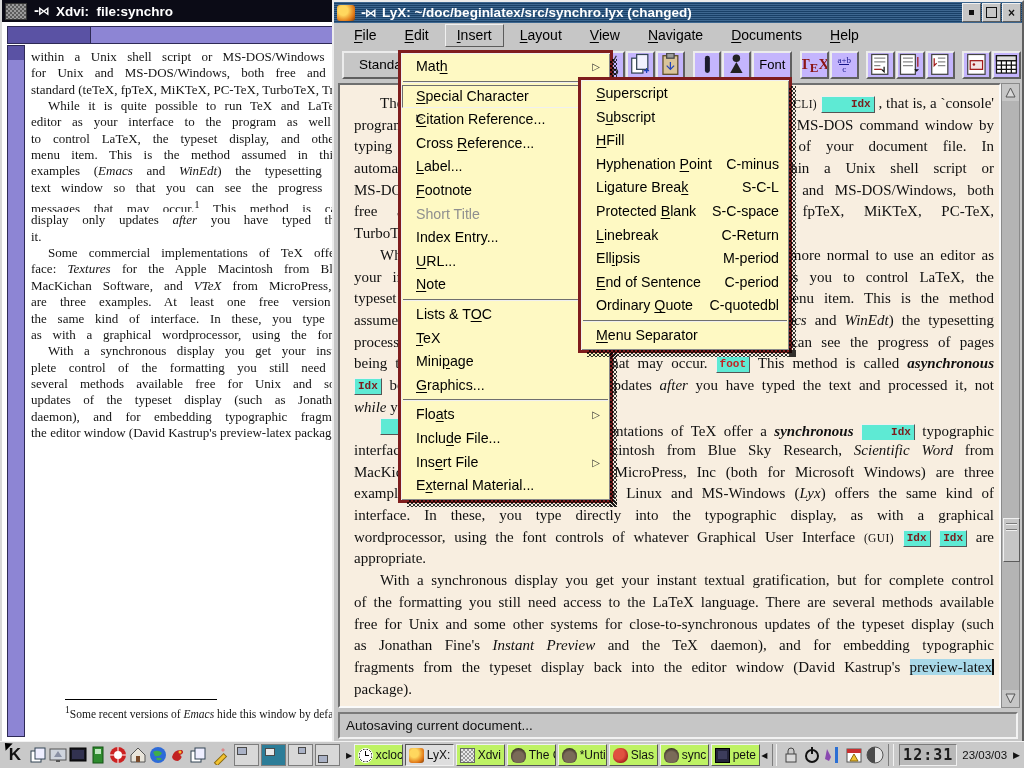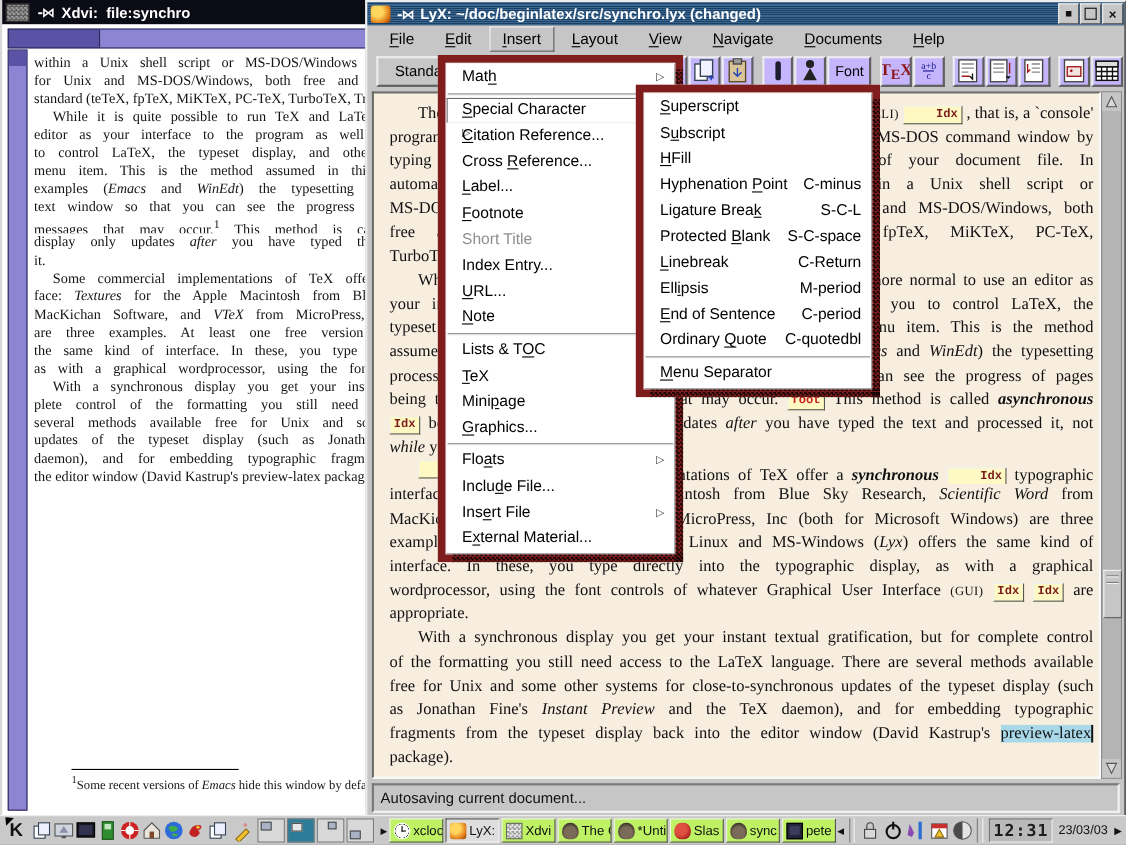--- a/index.html
+++ b/index.html
@@ -55,40 +55,40 @@
   .mathbtn{flex-direction:column;font-size:9px;line-height:8px;font-family:"Liberation Serif",serif;color:#15158b;}
   .mathbtn .den{border-top:1px solid #15158b;padding:0 3px;}
   .docarea{position:absolute;left:4px;top:81px;width:663px;height:625px;background:#f8eee0;
            border:2px solid;border-color:#6f6f6f #fafafa #fafafa #6f6f6f;box-sizing:border-box;overflow:hidden;}
   .doclines{padding:8px 0 0 14px;}
   .dline{font-family:"Liberation Serif",serif;font-size:15px;height:21.7px;line-height:21.7px;color:#101010;
          width:640px;text-align:justify;text-align-last:justify;overflow:hidden;}
   .dline.ind{text-indent:26px;}
   .dline.end{text-align-last:left;}
   .dline i.bi{font-weight:bold;}
-  .inset{display:inline-block;background:#fef9c3;border:1px solid;border-color:#efefef #555 #555 #efefef;
+  .inset{display:inline-block;background:#5eead4;border:1px solid;border-color:#efefef #555 #555 #efefef;
          font-family:"Liberation Mono",monospace;font-size:11px;font-weight:bold;color:#7c1d1d;
          height:15px;line-height:15px;padding:0 3px;vertical-align:1px;}
   .inset.foot{color:#c42222;}
   .inset.openin{font-family:"Liberation Serif",serif;font-style:italic;font-weight:normal;color:#222;
                 font-size:12.5px;max-width:48px;white-space:nowrap;overflow:hidden;}
   .hl{background:#a9d9e9;border-right:2px solid #111;}
   .sc{font-size:11.5px;letter-spacing:.4px;}
   .vscroll{position:absolute;right:2px;top:81px;width:19px;height:625px;background:#b4b4b4;
            border:1px solid #8a8a8a;box-sizing:border-box;}
   .varrow{position:absolute;left:0;width:17px;height:17px;background:#c6c6c6;display:flex;
           align-items:center;justify-content:center;}
   .vthumb{position:absolute;left:1px;top:434px;width:15px;height:42px;background:#c6c6c6;
           border:1px solid;border-color:#f0f0f0 #5c5c5c #5c5c5c #f0f0f0;}
   .vthumb .ridge{margin:4px 2px 0 2px;border-top:1px solid #7a7a7a;border-bottom:1px solid #f0f0f0;}
   .statusbar{position:absolute;left:4px;right:4px;bottom:5px;height:27px;background:#c6c6c6;
              border:2px solid;border-color:#7a7a7a #f2f2f2 #f2f2f2 #7a7a7a;box-sizing:border-box;
              font-size:13.5px;display:flex;align-items:center;padding-left:6px;color:#111;}
   
-  .popup{position:absolute;background:#ffffff;border:7px solid #7f1d1d;
+  .popup{position:absolute;background:#fef9c3;border:3px solid #7f1d1d;
          box-shadow:inset 1px 1px 0 #efefef,inset -1px -1px 0 #8a8a8a;z-index:10;padding:2px 1px;}
   #insert-menu{left:398px;top:50px;width:207px;}
   #char-menu{left:578px;top:77px;width:206px;z-index:11;}
   .mitem{height:21.6px;line-height:21.6px;display:flex;justify-content:space-between;
          padding:0 8px 0 13px;font-size:14.2px;color:#000;border:1px solid transparent;}
   .mitem .msc{color:#000;}
   .mitem .marr{color:#333;font-size:10px;font-family:"DejaVu Sans",sans-serif;}
   .mitem.disabled{color:#8f8f8f;}
   .mitem.selected{border-color:#6f6f6f #f0f0f0 #f0f0f0 #6f6f6f;flex-direction:column;}
   .msep{height:0;border-top:1px solid #6f6f6f;border-bottom:1px solid #efefef;margin:2px 1px;}

